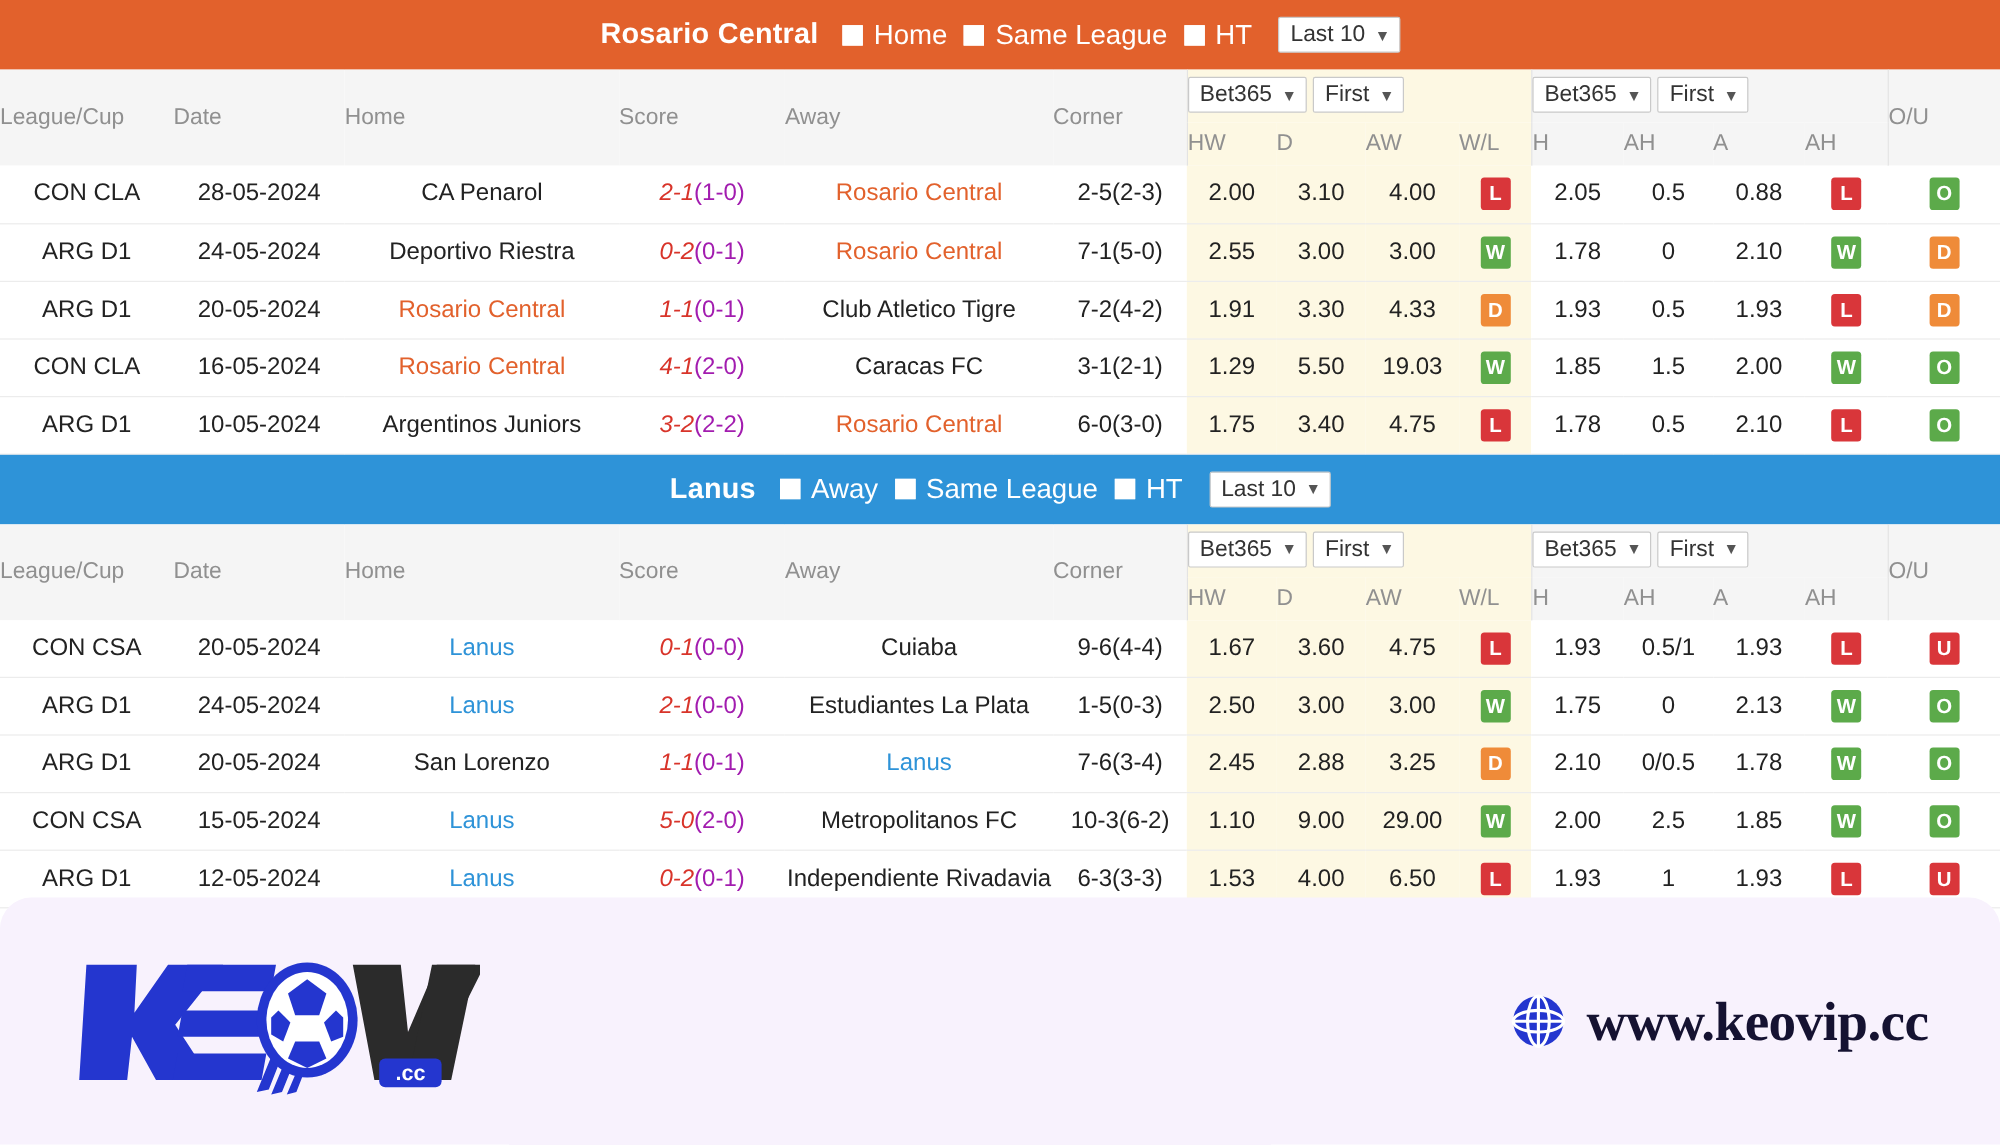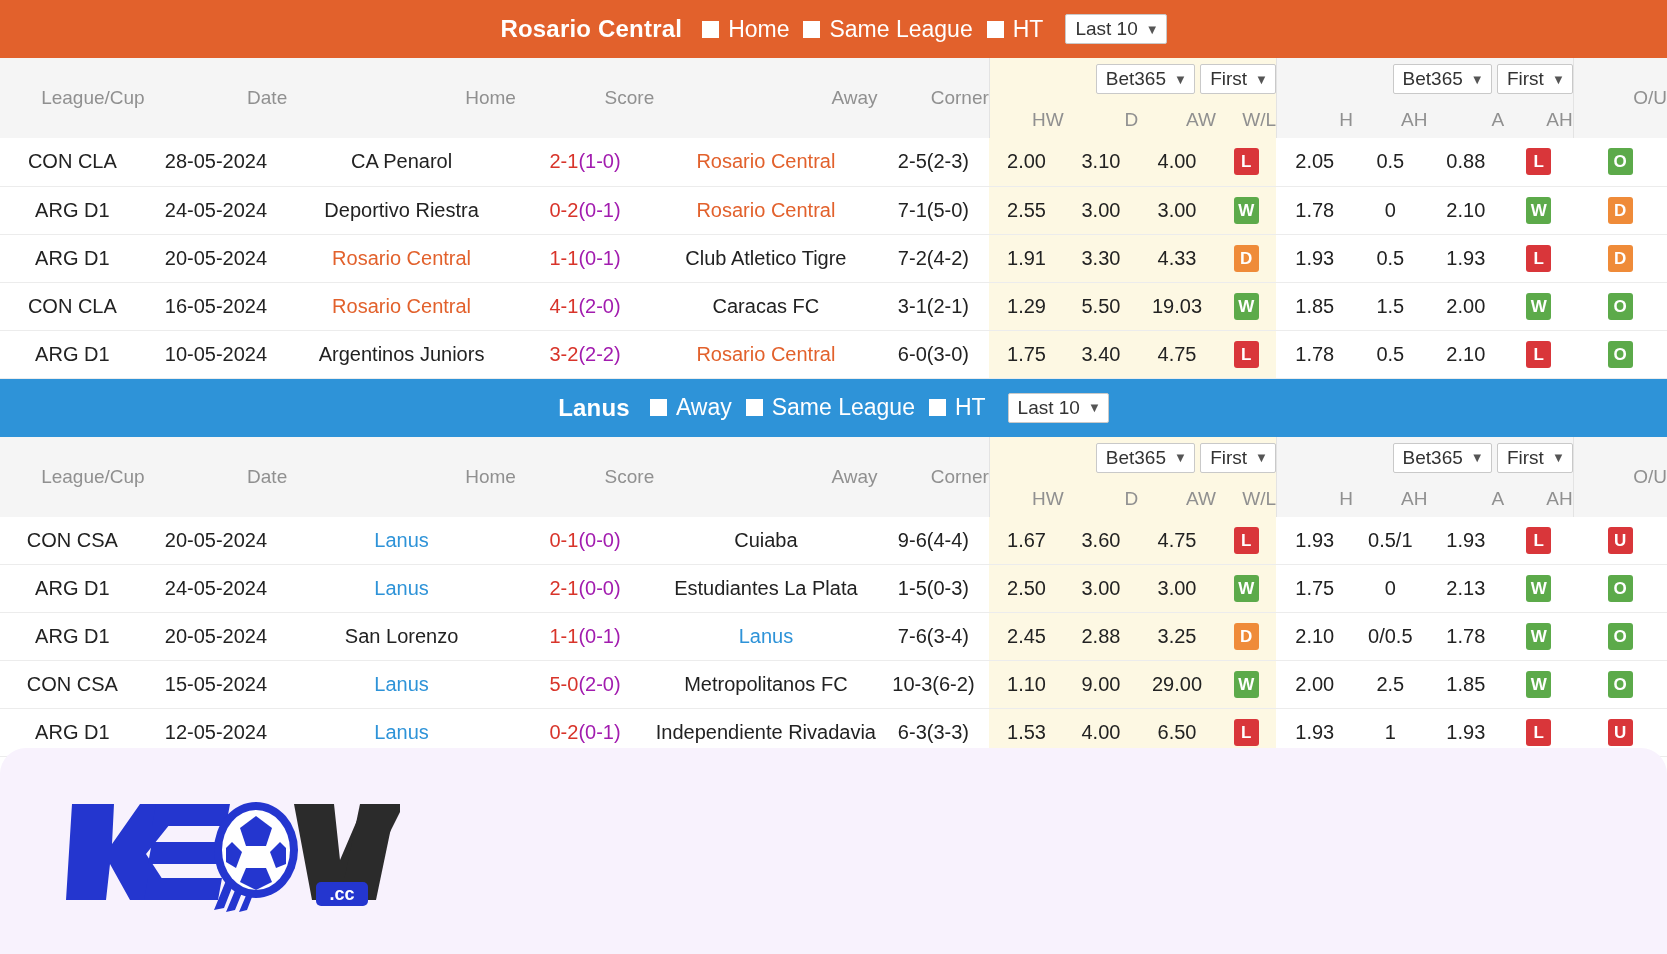--- a/index.html
+++ b/index.html
@@ -53,21 +53,21 @@
 
   
   table.ft { width: 1667px; border-collapse: collapse; table-layout: fixed; }
   table.ft td, table.ft th { padding: 0; }
 
   .hdr-row-1 td, .hdr-row-2 td {
     background: #f5f5f5;
     color: #909090;
     font-size: 19px;
     font-weight: normal;
-    text-align: right;
+    text-align: left;
     vertical-align: middle;
   }
   .hdr-row-1 td { height: 44px; }
   .hdr-row-2 td { height: 36px; padding-bottom: 6px; }
   .hdr-row-1 td.selcell { padding-bottom: 2px; }
   .odds-sep-l { border-left: 1px solid #e3e3e3; }
 
   tr.data td {
     height: 48px;
     text-align: center;
@@ -75,21 +75,21 @@
     color: #222222;
     border-bottom: 1px solid #ececec;
     vertical-align: middle;
     background: #ffffff;
   }
   tr.data td.hl { background: #fdf8e3; }
   .hl-head { background:#fdf8e3 !important; }
 
   .team-hi-orange { color: #e2612c; }
   .team-hi-blue   { color: #2e93d8; }
-  .score-main { color: #d8342a; }
+  .score-main { color: #d8342a; font-style: italic; }
   .score-ht   { color: #a21caf; }
 
   .badge {
     display: inline-block;
     width: 25px; height: 27px;
     line-height: 27px;
     border-radius: 3px;
     color: #ffffff;
     font-size: 17px;
     font-weight: bold;
@@ -481,15 +481,25 @@
           <polygon points="186,82 206,82 212,96 196,104 180,96"></polygon>
         </g>
         <g fill="#2b2b2b">
           <path d="M234 18 h40 l6 56 24 -56 h40 l-48 96 h-44z"></path>
           <path d="M300 18 h36 l-20 96 h-36z"></path>
         </g>
         <rect x="256" y="96" width="52" height="24" rx="5" fill="#2436cf"></rect>
         <text x="282" y="114" font-family="Liberation Sans, sans-serif" font-size="18" font-weight="bold" fill="#ffffff" text-anchor="middle">.cc</text>
       </svg>
     </div>
+    <div class="site-wrap">
+      <svg width="48" height="48" viewBox="0 0 48 48">
+        <circle cx="24" cy="24" r="21" fill="#2436cf"></circle>
+        <ellipse cx="24" cy="24" rx="21" ry="9" fill="none" stroke="#ffffff" stroke-width="2.6"></ellipse>
+        <ellipse cx="24" cy="24" rx="9" ry="21" fill="none" stroke="#ffffff" stroke-width="2.6"></ellipse>
+        <line x1="3" y1="24" x2="45" y2="24" stroke="#ffffff" stroke-width="2.6"></line>
+        <line x1="24" y1="3" x2="24" y2="45" stroke="#ffffff" stroke-width="2.6"></line>
+      </svg>
+      <span class="site-text">www.keovip.cc</span>
+    </div>
   </div>
 
 </div>
 
 </body></html>

